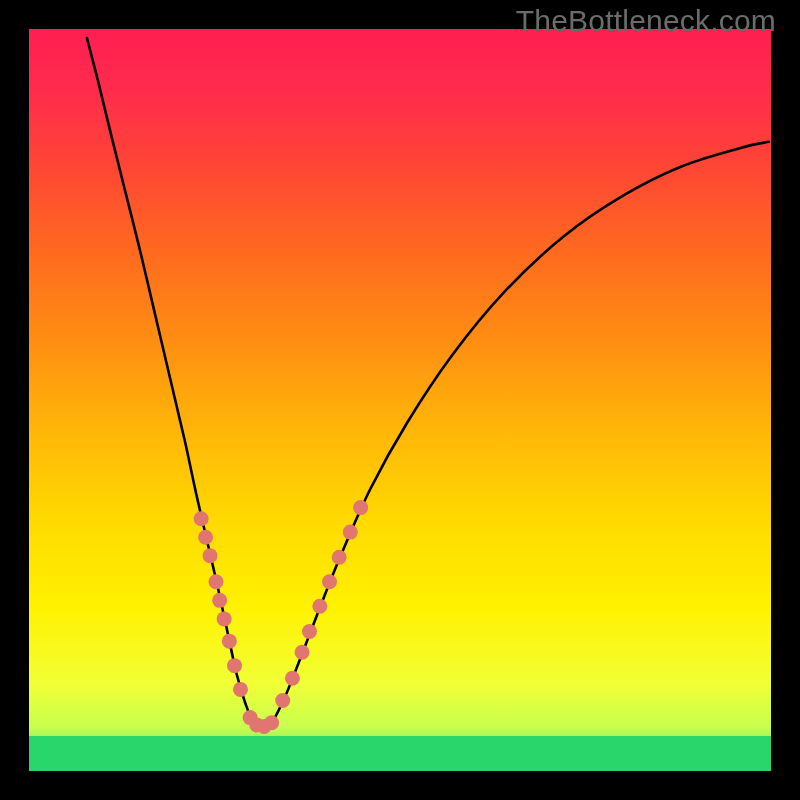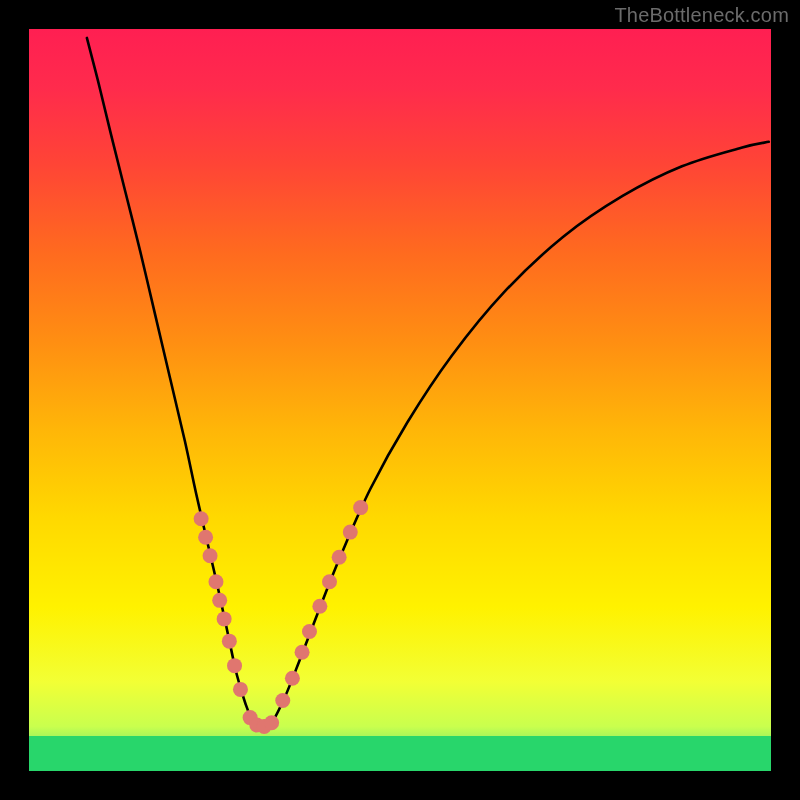--- a/index.html
+++ b/index.html
@@ -14,23 +14,23 @@
   .frame {
     position: absolute;
     top: 0;
     left: 0;
     width: 800px;
     height: 800px;
   }
   .watermark {
     position: absolute;
     top: 4px;
-    right: 11px;
+    right: 24px;
     color: #6b6b6b;
-    font-size: 20px;
+    font-size: 30px;
     font-weight: 400;
     letter-spacing: 0.2px;
     user-select: none;
   }
 </style>
 </head>
 <body>
 
 <svg class="frame" width="800" height="800" viewBox="0 0 800 800">
   <defs>

